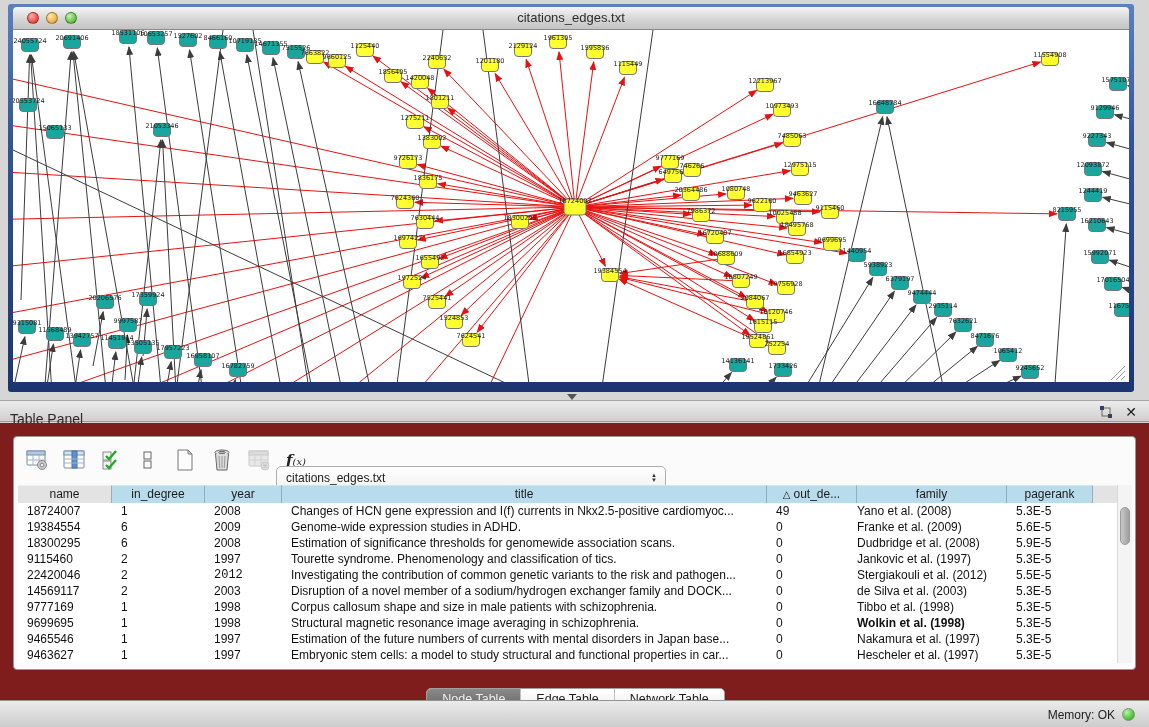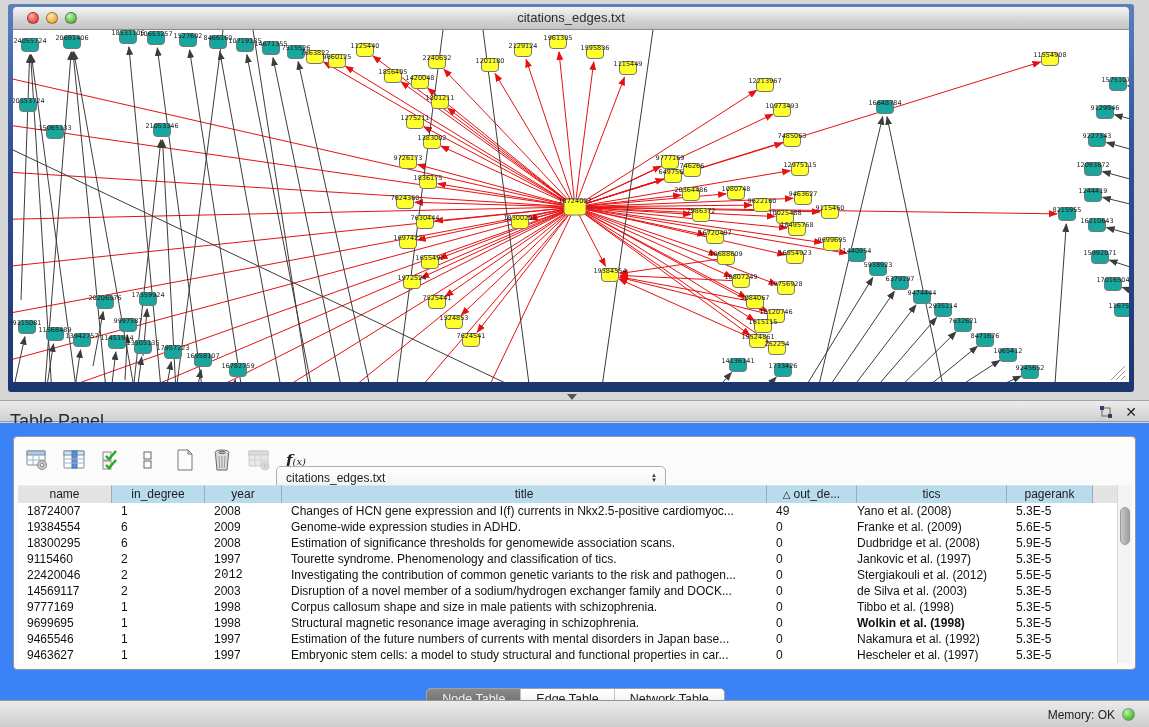--- a/index.html
+++ b/index.html
@@ -21,25 +21,25 @@
   .title { text-align:center; font-size:13px; line-height:22px; color:#2d2d2d; }
   .canvas-wrap { width:1116px; height:352px; background:#ffffff; overflow:hidden; position:relative; }
   #graph-svg { display:block; }
 
   .splitter-handle { position:absolute; left:567px; top:394px; width:0; height:0;
     border-left:5px solid transparent; border-right:5px solid transparent; border-top:6px solid #555; }
 
   
   .panel-header { position:absolute; left:0; top:400px; width:1149px; height:22px;
     background:linear-gradient(180deg,#ececec,#cfcfcf); border-top:1px solid #a5a5a5; border-bottom:1px solid #9a9a9a; }
-  .panel-header .ph-title { position:absolute; left:10px; top:10px; font-size:18px; color:#2b2b2b; }
+  .panel-header .ph-title { position:absolute; left:10px; top:10px; font-size:14px; color:#2b2b2b; }
   .float-btn { position:absolute; right:36px; top:4px; width:14px; height:14px; cursor:default; }
   .close-btn { position:absolute; right:12px; top:2px; font-size:14px; font-weight:bold; color:#1d1d1d; line-height:18px; }
 
-  .panel-body { position:absolute; left:0; top:423px; width:1149px; height:277px; background:#3b82f6;padding-left:8px; }
+  .panel-body { position:absolute; left:0; top:423px; width:1149px; height:277px; background:#7f1d1d;padding-left:8px; }
 
   .table-container { position:absolute; left:13px; top:13px; width:1123px; height:234px;
     background:#fbfbfb; border:1px solid #979797; border-radius:4px; }
 
   .toolbar { position:absolute; left:10px; top:6px; height:34px; display:flex; align-items:center; gap:11px; }
   .tool-btn { width:26px; height:26px; display:flex; align-items:center; justify-content:center; }
   .fx { font-family:"DejaVu Serif","Liberation Serif",serif; font-style:italic; font-size:15px; color:#222; font-weight:bold; }
   .fx small { font-size:10px; font-weight:normal; }
   .combo { position:absolute; left:262px; top:29px; width:390px; height:24px; border:1px solid #aeaeae; border-radius:5px;
     background:linear-gradient(180deg,#ffffff,#f1f1f1); display:flex; align-items:center; }
@@ -717,21 +717,21 @@
             <span>▼</span>
           </span>
       </div>
 
       <div class="thead" id="thead">
           <div class="th gray" style="width: 94px;">name</div>
           <div class="th" style="width: 93px;">in_degree</div>
           <div class="th" style="width: 77px;">year</div>
           <div class="th" style="width: 485px;">title</div>
           <div class="th" style="width: 90px;"><span class="sort">△</span>out_de...</div>
-          <div class="th" style="width: 150px;">tics</div>
+          <div class="th" style="width: 150px;">family</div>
           <div class="th" style="width: 86px;">pagerank</div>
           <div class="th gray" style="width: 26px;"></div>
         </div>
       <div class="tbody" id="tbody">
           <div class="trow">
             <div class="td" style="width: 94px;">18724007</div>
             <div class="td" style="width: 93px;">1</div>
             <div class="td" style="width: 77px;">2008</div>
             <div class="td" style="width: 485px;">Changes of HCN gene expression and I(f) currents in Nkx2.5-positive cardiomyoc...</div>
             <div class="td" style="width: 90px;">49</div>
@@ -800,21 +800,21 @@
             <div class="td" style="width: 90px;">0</div>
             <div class="td center" style="width: 150px; font-weight: bold;">Wolkin et al. (1998)</div>
             <div class="td" style="width: 86px;">5.3E-5</div>
           </div>
           <div class="trow">
             <div class="td" style="width: 94px;">9465546</div>
             <div class="td" style="width: 93px;">1</div>
             <div class="td" style="width: 77px;">1997</div>
             <div class="td" style="width: 485px;">Estimation of the future numbers of currents with mental disorders in Japan base...</div>
             <div class="td" style="width: 90px;">0</div>
-            <div class="td center" style="width: 150px;">Nakamura et al. (1992)</div>
+            <div class="td center" style="width: 150px;">Nakamura et al. (1997)</div>
             <div class="td" style="width: 86px;">5.3E-5</div>
           </div>
           <div class="trow">
             <div class="td" style="width: 94px;">9463627</div>
             <div class="td" style="width: 93px;">1</div>
             <div class="td" style="width: 77px;">1997</div>
             <div class="td" style="width: 485px;">Embryonic stem cells: a model to study structural and functional properties in car...</div>
             <div class="td" style="width: 90px;">0</div>
             <div class="td center" style="width: 150px;">Hescheler et al. (1997)</div>
             <div class="td" style="width: 86px;">5.3E-5</div>

